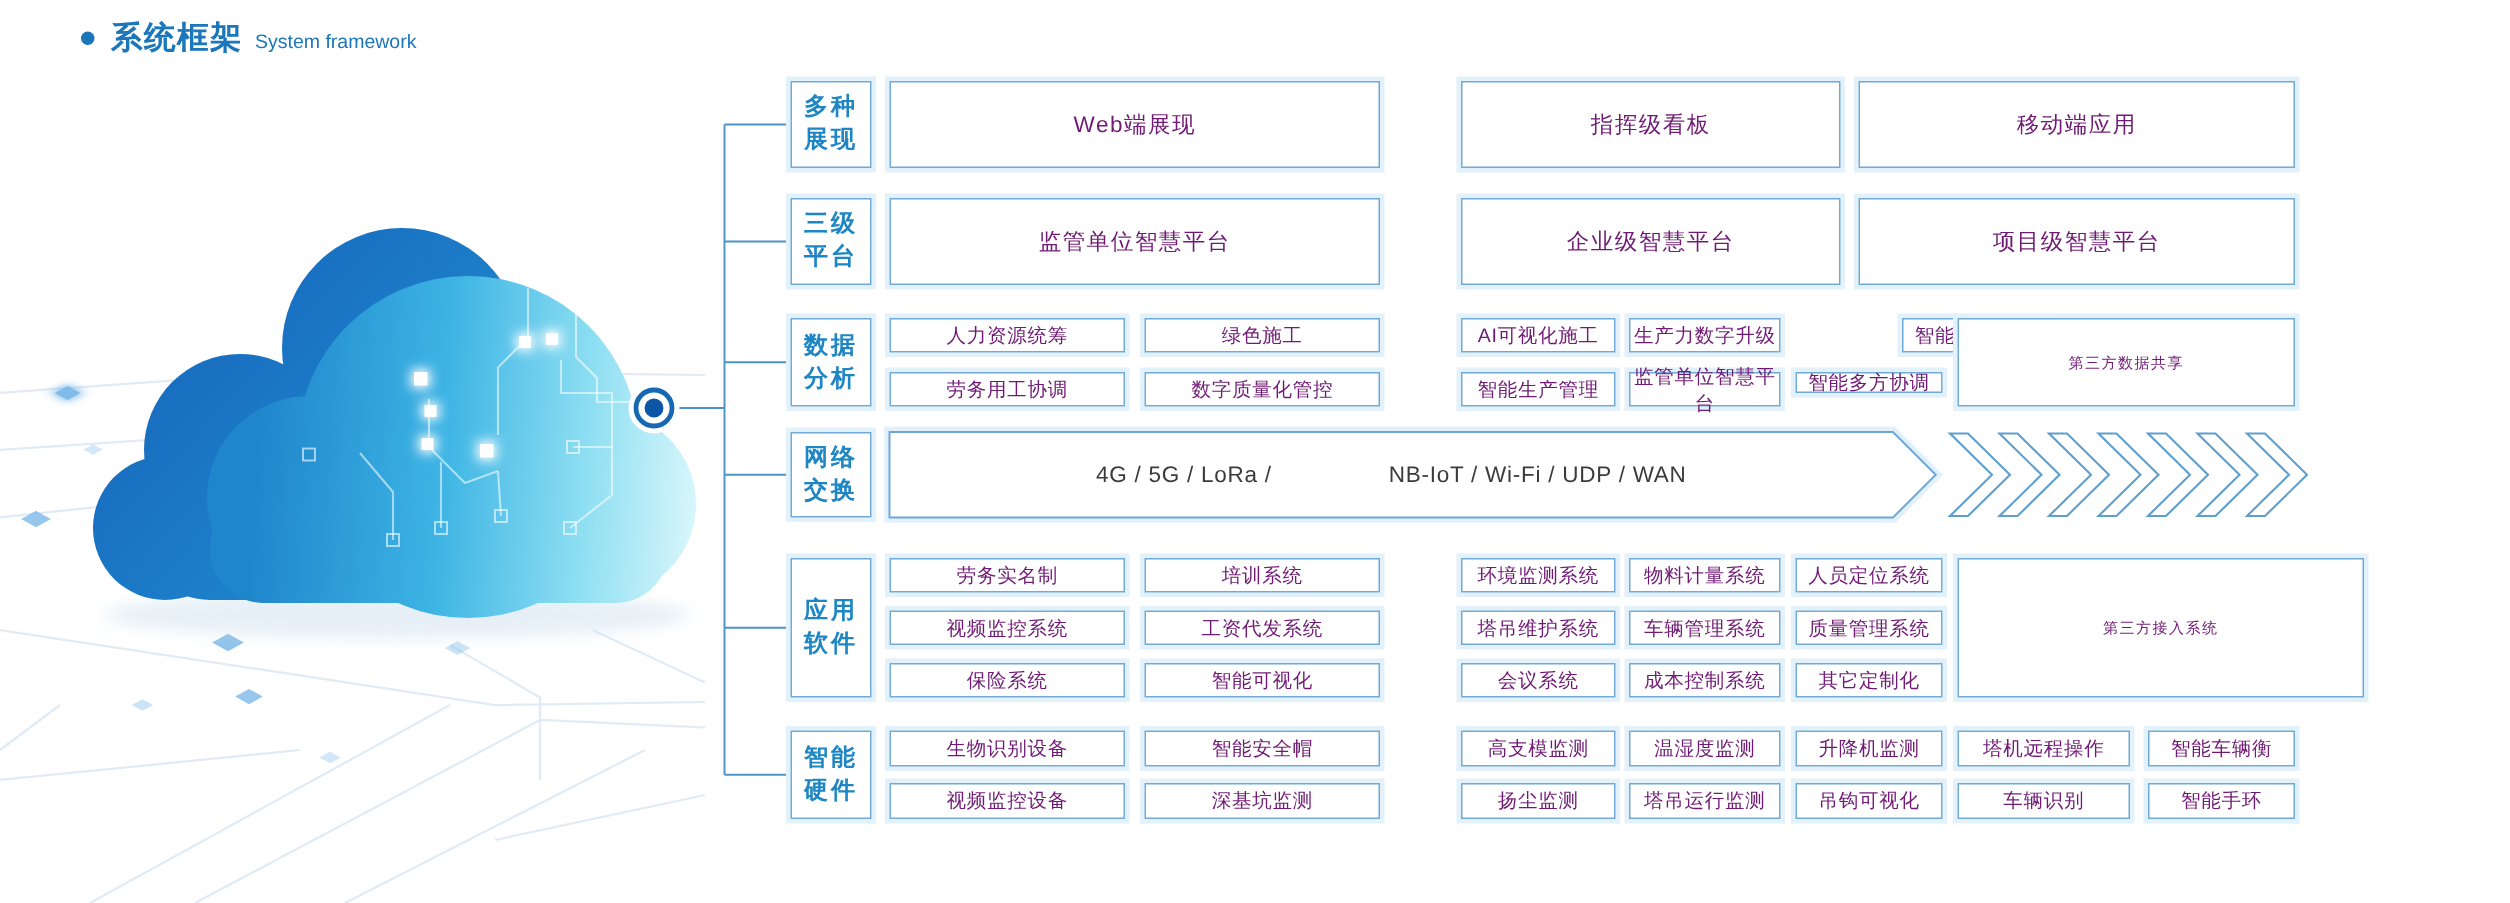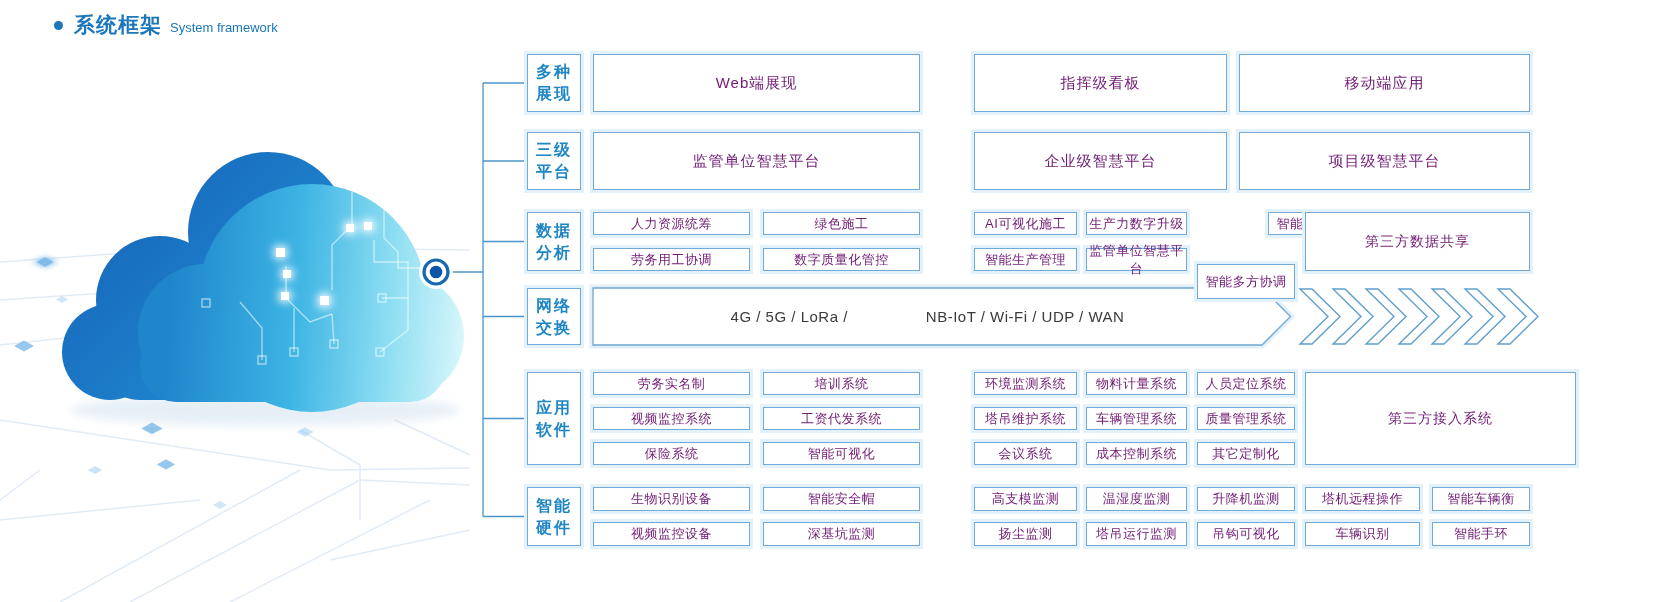--- a/index.html
+++ b/index.html
@@ -9,21 +9,21 @@
   .layer{position:absolute;left:0;top:0;pointer-events:none}
   header{position:absolute;left:54px;top:11px;display:flex;align-items:baseline;color:#1b76ba;z-index:4}
   .dot{width:9px;height:9px;border-radius:50%;background:#1b76ba;align-self:center;margin-right:11px}
   h1{font-size:21px;font-weight:bold;letter-spacing:1px}
   .sub{font-size:13px;margin-left:8px;font-weight:normal}
   #stage{position:absolute;inset:0;z-index:2}
   .bx{position:absolute;background:#fff;border:1px solid #71a9d7;display:flex;align-items:center;
       justify-content:center;text-align:center;box-shadow:0 0 0 3px #e3f1fa;color:#701a75}
   .bx.big{font-size:15px;letter-spacing:1px}
   .bx.small{font-size:13px;letter-spacing:.5px}
-  .bx.side{font-size:14px;letter-spacing:1px}
+  .bx.side{font-size:10px;letter-spacing:1px}
   .bx.label{flex-direction:column;color:#1f86c4;font-size:16px;font-weight:bold;line-height:22px;letter-spacing:2px}
   .net-text{position:absolute;display:flex;align-items:center;justify-content:center;gap:78px;
             font-size:15px;color:#3b3b3b;letter-spacing:.5px;z-index:3}
   .chev{fill:#fff;stroke:#5f9fce;stroke-width:1.4}
 </style>
 </head>
 <body>
 
 <header>
   <span class="dot"></span>
@@ -182,21 +182,21 @@
     </div>
     <div class="bx small" style="left: 593px; top: 212px; width: 157px; height: 23px;">人力资源统筹</div>
     <div class="bx small" style="left: 763px; top: 212px; width: 157px; height: 23px;">绿色施工</div>
     <div class="bx small" style="left: 974px; top: 212px; width: 103px; height: 23px;">AI可视化施工</div>
     <div class="bx small" style="left: 1086px; top: 212px; width: 101px; height: 23px;">生产力数字升级</div>
     <div class="bx small" style="left: 1268px; top: 212px; width: 98px; height: 23px;">智能项目管控</div>
     <div class="bx small" style="left: 593px; top: 248px; width: 157px; height: 23px;">劳务用工协调</div>
     <div class="bx small" style="left: 763px; top: 248px; width: 157px; height: 23px;">数字质量化管控</div>
     <div class="bx small" style="left: 974px; top: 248px; width: 103px; height: 23px;">智能生产管理</div>
     <div class="bx small" style="left: 1086px; top: 248px; width: 101px; height: 23px;">监管单位智慧平台</div>
-    <div class="bx small" style="left: 1197px; top: 264px; width: 98px; height: 35px;">智能多方协调</div>
+    <div class="bx small" style="left: 1197px; top: 248px; width: 98px; height: 14px;">智能多方协调</div>
     <div class="bx big side" style="left: 1305px; top: 212px; width: 225px; height: 59px;">第三方数据共享</div>
     <div class="bx label" style="left: 527px; top: 288px; width: 54px; height: 57px;">
       <div>网络</div>
       <div>交换</div>
     </div>
     <div class="bx label" style="left: 527px; top: 372px; width: 54px; height: 93px;">
       <div>应用</div>
       <div>软件</div>
     </div>
     <div class="bx small" style="left: 593px; top: 372px; width: 157px; height: 23px;">劳务实名制</div>

